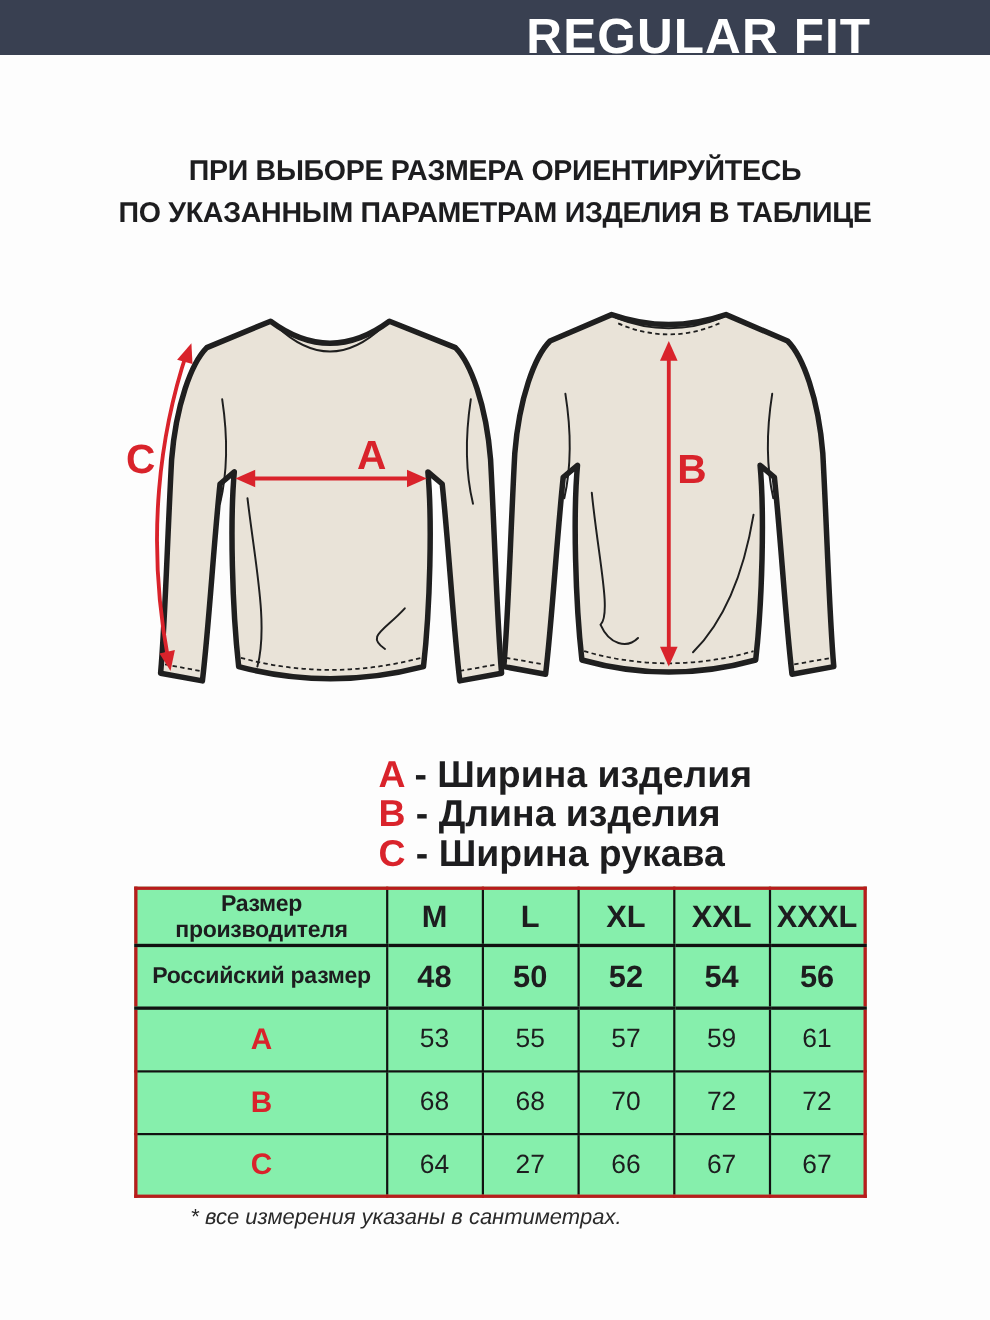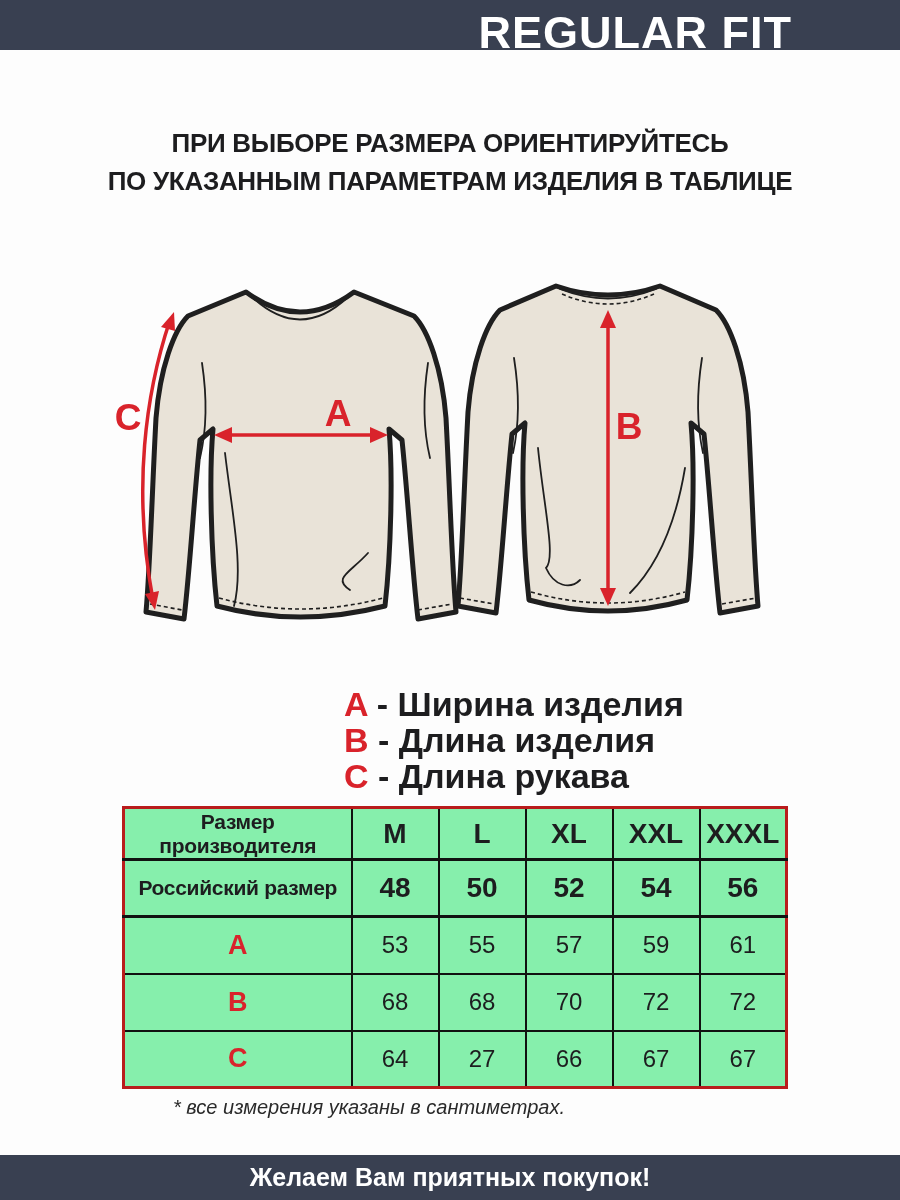--- a/index.html
+++ b/index.html
@@ -14,21 +14,21 @@
     text-align:right;padding-right:108px;box-sizing:border-box;
   }
   .bottom-banner{
     position:absolute;top:1155px;left:0;width:900px;height:45px;
     background:var(--banner_bg);color:#ffffff;
     font-size:25px;font-weight:bold;line-height:45px;text-align:center;
   }
 
   
   .heading{
-    position:absolute;top:124px;left:0;width:900px;text-align:center;
+    position:absolute;top:136px;left:0;width:900px;text-align:center;
     color:var(--text_dark);font-size:26px;font-weight:bold;line-height:38px;
     letter-spacing:-0.3px;
   }
 
   
   .diagram{position:absolute;left:110px;top:268px;width:680px;height:385px;}
   .g-outline{fill:var(--garment_fill);stroke:var(--outline);stroke-width:5;stroke-linejoin:round;stroke-linecap:round;}
   .g-thin{fill:none;stroke:var(--outline);stroke-width:1.8;stroke-linecap:round;}
   .g-stitch{fill:none;stroke:var(--outline);stroke-width:1.6;stroke-dasharray:4 3;}
   .arrow-line{fill:none;stroke:var(--accent_red);stroke-width:3.5;}
@@ -163,21 +163,21 @@
     <div class="legend-row">
       <span class="legend-key">A</span>
       <span>- Ширина изделия</span>
     </div>
     <div class="legend-row">
       <span class="legend-key">B</span>
       <span>- Длина изделия</span>
     </div>
     <div class="legend-row">
       <span class="legend-key">C</span>
-      <span>- Длина рукава</span>
+      <span>- Ширина рукава</span>
     </div>
   </div>
 
   <table class="size-table">
     <colgroup>
       <col style="width:228px">
         <col style="width:87px">
         <col style="width:87px">
       <col style="width:87px">
         <col style="width:87px">
@@ -224,17 +224,14 @@
         <td class="dim-val">67</td>
         <td class="dim-val">67</td>
       </tr>
     </tbody>
   </table>
 
   <div class="footnotes">
     <div>* все измерения указаны в сантиметрах.</div>
   </div>
 
-  <footer class="bottom-banner">
-    <span>Желаем Вам приятных покупок!</span>
-  </footer>
 
 </div>
 
 </body></html>

